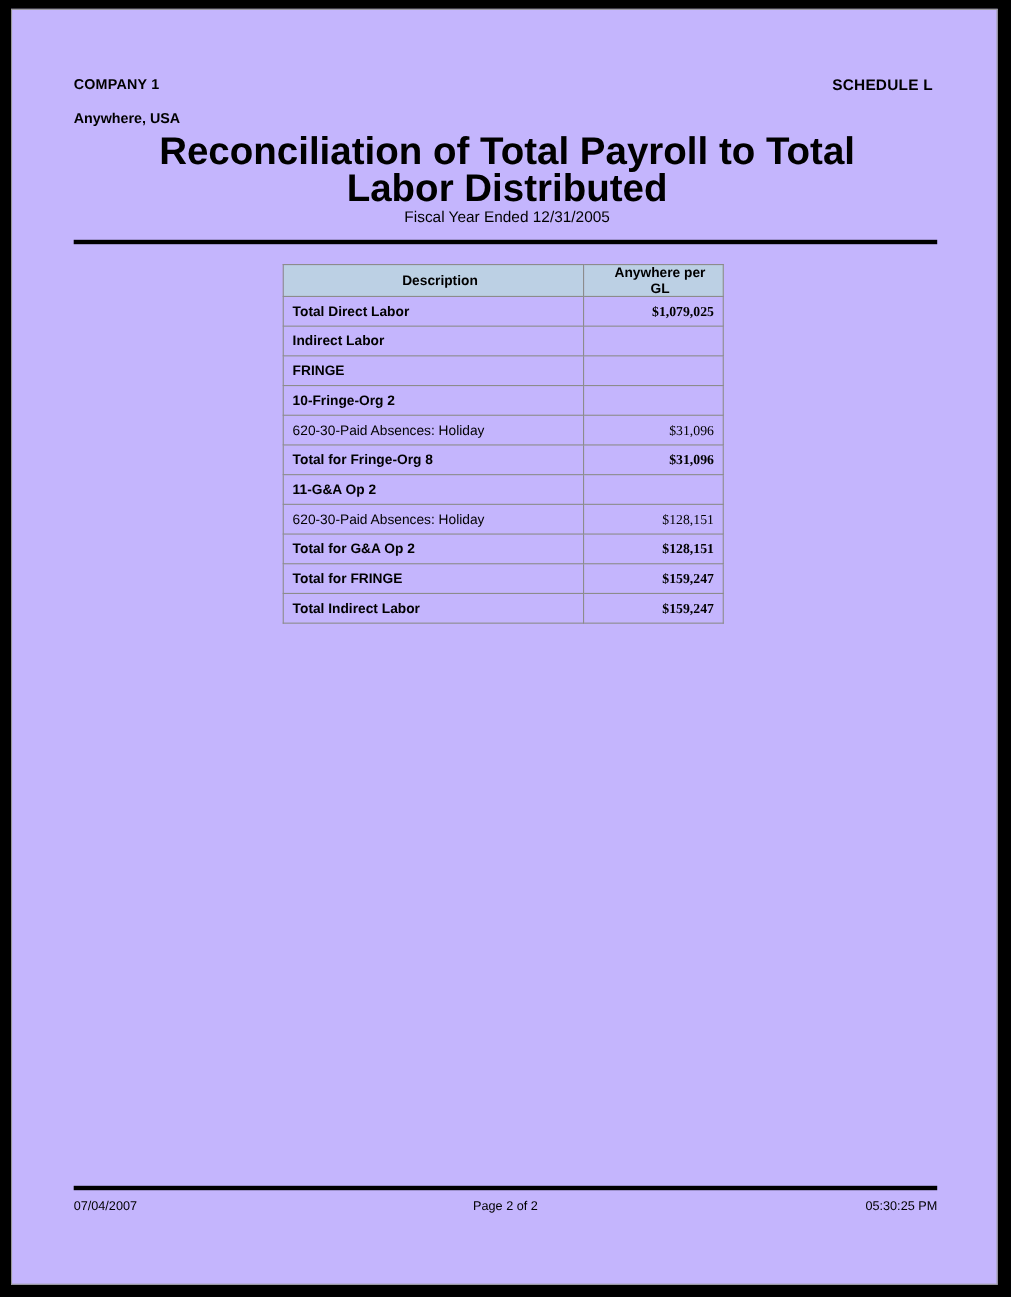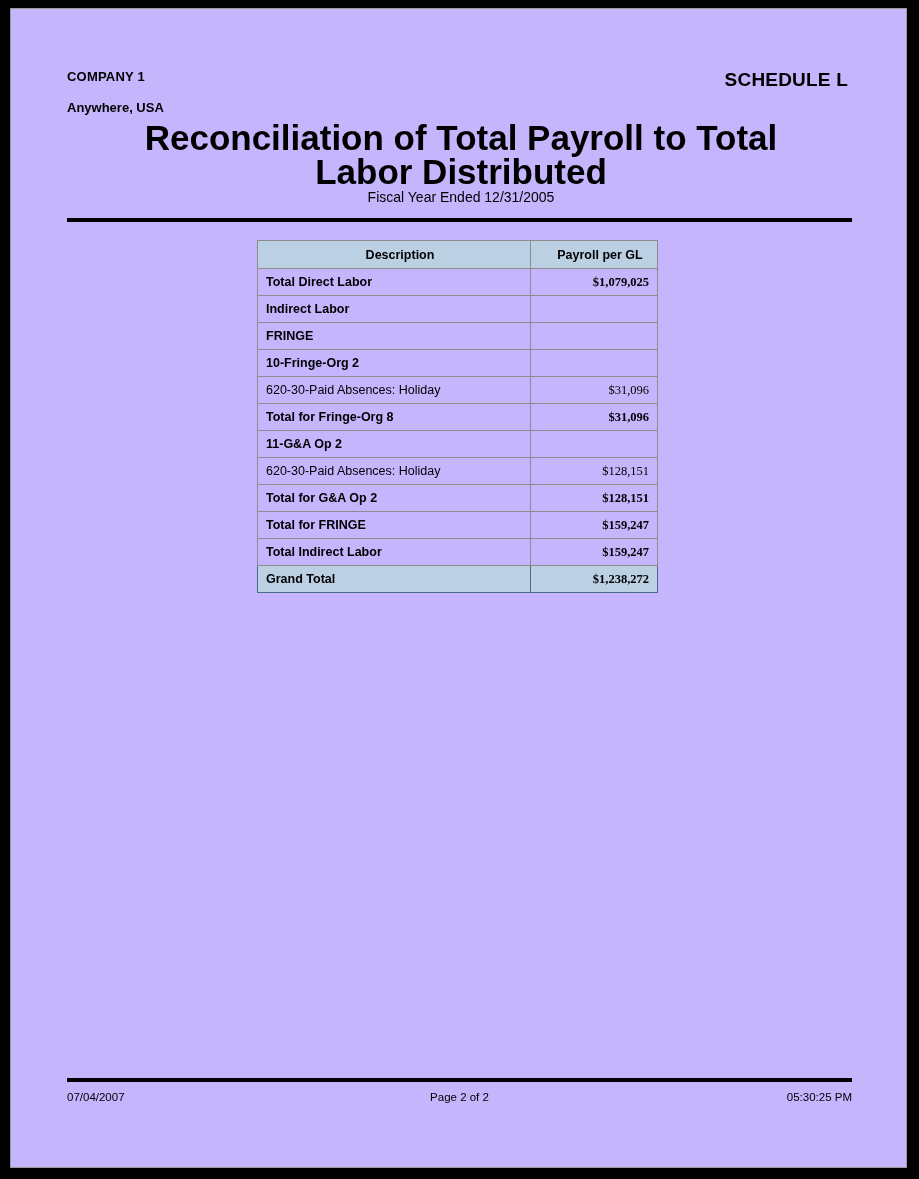--- a/index.html
+++ b/index.html
@@ -42,21 +42,21 @@
     top: 0;
     font-size: 13px;
     font-weight: bold;
     color: #000;
     letter-spacing: 0.2px;
   }
   .hdr-right {
     position: absolute;
     right: 58px;
     top: 0;
-    font-size: 19px;
+    font-size: 14px;
     font-weight: bold;
     color: #000;
     letter-spacing: 0.2px;
   }
   .hdr-sub {
     position: absolute;
     left: 56px;
     top: 91px;
     font-size: 13px;
     font-weight: bold;
@@ -184,21 +184,21 @@
 
     <div class="tbl-wrap">
       <table class="report">
         <colgroup>
           <col class="c-desc">
           <col class="c-amt">
         </colgroup>
         <thead>
           <tr>
             <th>Description</th>
-            <th>Payroll per GL</th>
+            <th>Anywhere per GL</th>
           </tr>
         </thead>
         <tbody>
             <tr>
               <td class="desc lvl-0 b">Total Direct Labor</td>
               <td class="amt b">$1,079,025</td>
             </tr>
             <tr>
               <td class="desc lvl-0 b">Indirect Labor</td>
               <td class="amt n"></td>
@@ -231,24 +231,20 @@
               <td class="desc lvl-2 b">Total for G&amp;A Op 2</td>
               <td class="amt b">$128,151</td>
             </tr>
             <tr>
               <td class="desc lvl-1 b">Total for FRINGE</td>
               <td class="amt b">$159,247</td>
             </tr>
             <tr>
               <td class="desc lvl-0 b">Total Indirect Labor</td>
               <td class="amt b">$159,247</td>
-            </tr>
-            <tr class="grand">
-              <td class="desc lvl-0 b">Grand Total</td>
-              <td class="amt b">$1,238,272</td>
             </tr>
           </tbody>
       </table>
     </div>
 
     <div class="rule-bot"></div>
     <div class="ftr">
       <div class="ftr-center">Page 2 of 2</div>
       <div class="ftr-left">07/04/2007</div>
       <div class="ftr-right">05:30:25 PM</div>

